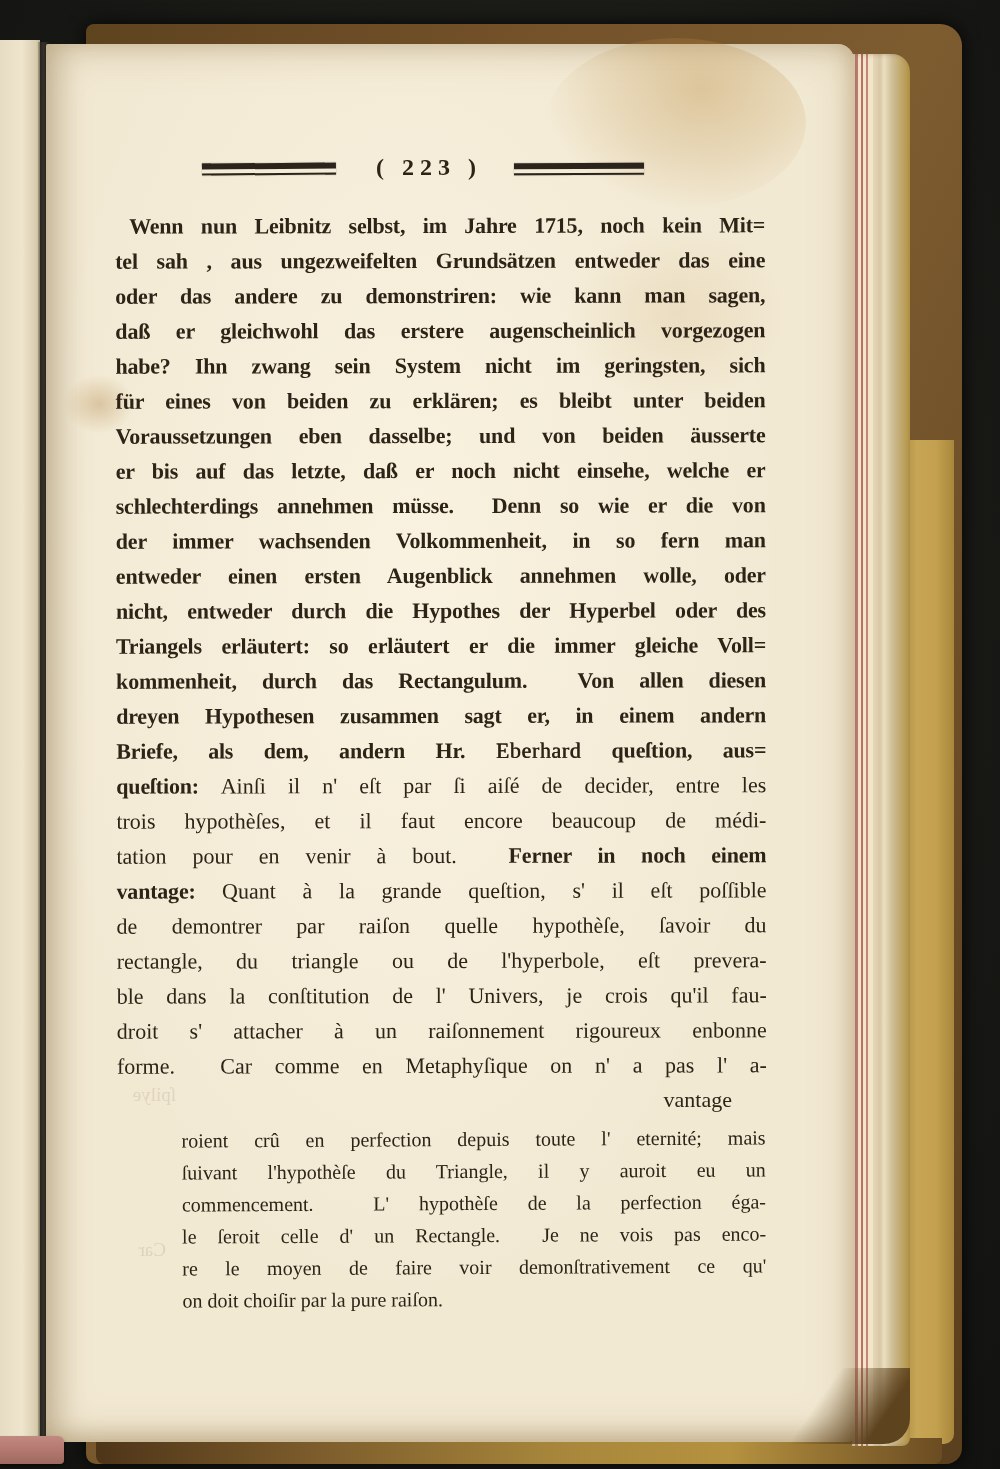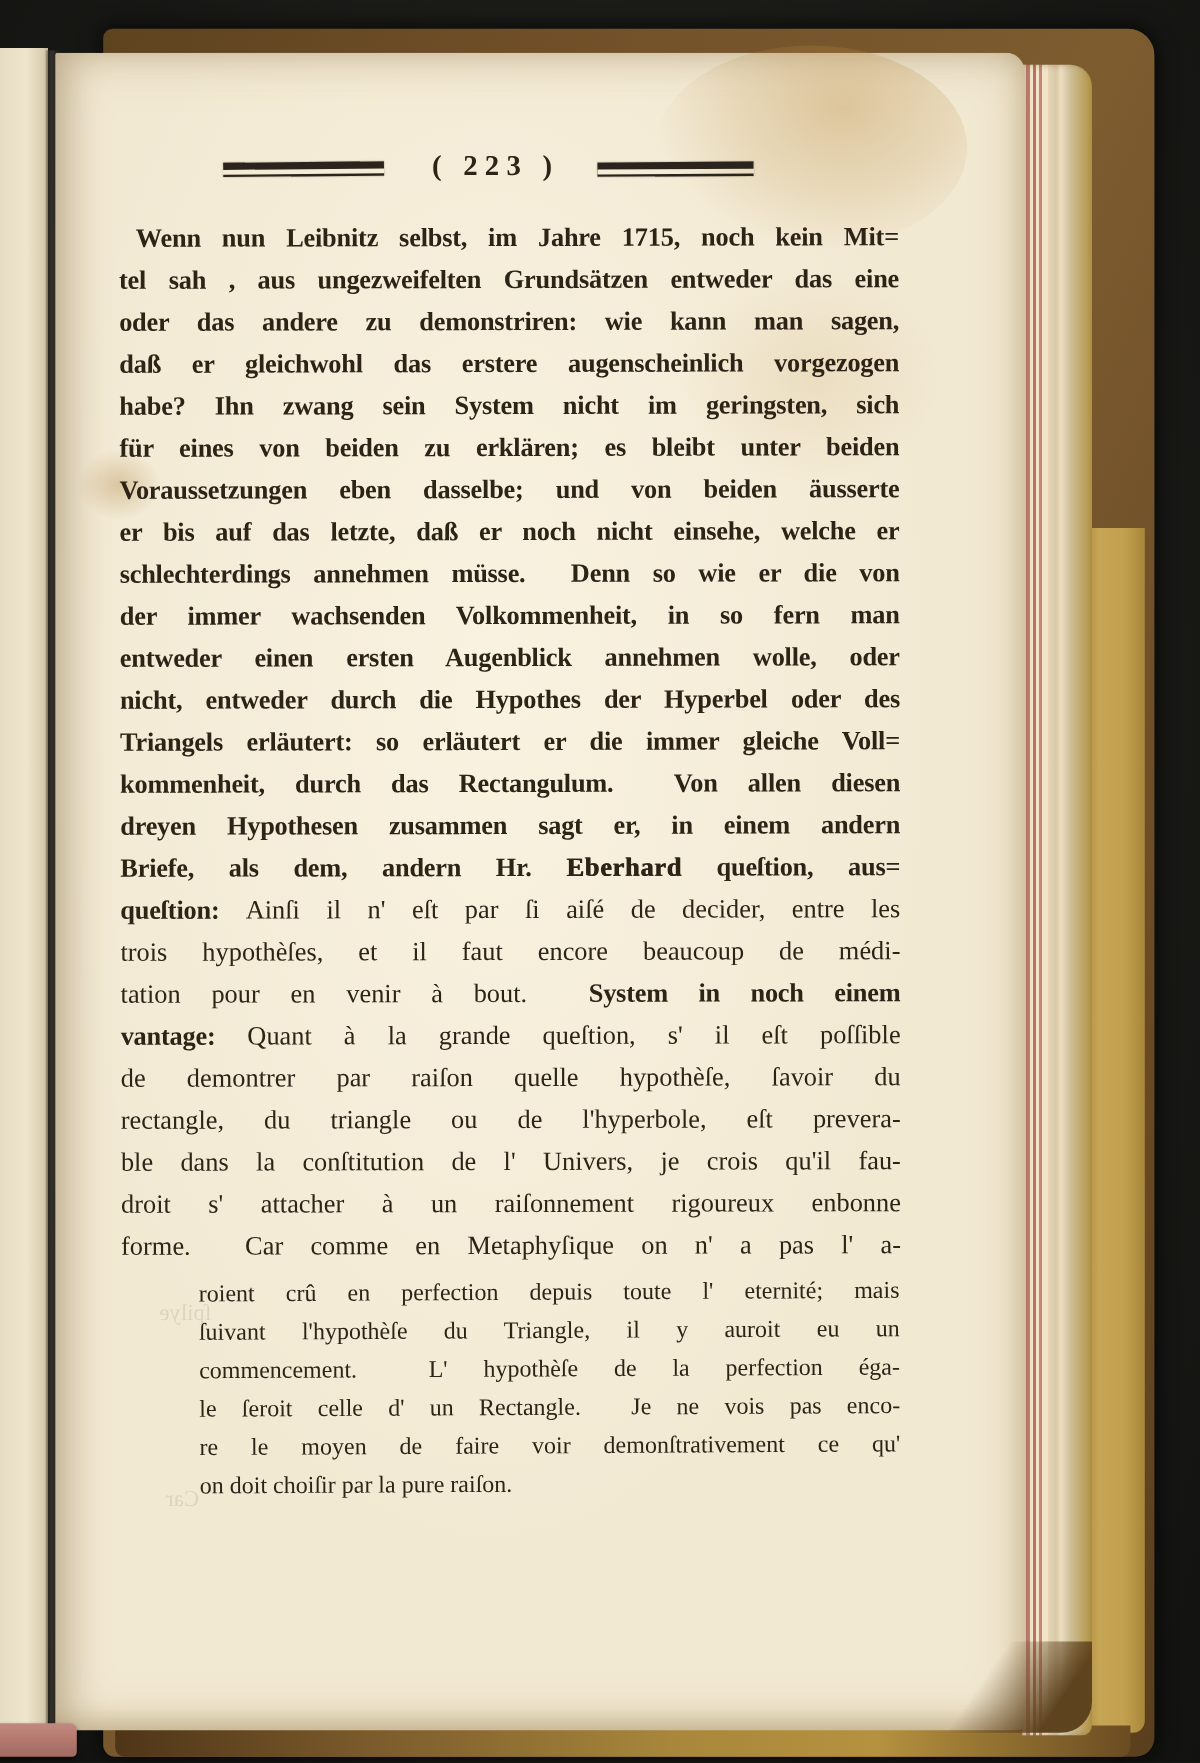--- a/index.html
+++ b/index.html
@@ -61,37 +61,37 @@
     background:radial-gradient(ellipse at 60% 30%,rgba(186,140,66,.38) 0%,rgba(186,140,66,.16) 45%,rgba(186,140,66,0) 72%);}
   .stain-2{left:520px;top:180px;width:220px;height:180px;
     background:radial-gradient(ellipse,rgba(196,158,92,.18) 0%,rgba(196,158,92,0) 70%);}
   .stain-3{left:18px;top:330px;width:70px;height:60px;
     background:radial-gradient(ellipse,rgba(160,110,40,.30) 0%,rgba(160,110,40,0) 70%);}
   .showthrough{position:absolute;pointer-events:none;opacity:.16;color:#7a6a4a;
     font-size:19px;transform:scaleX(-1);filter:blur(.6px);}
   .st-1{left:40px;top:1040px;width:90px;}
   .st-2{left:20px;top:1195px;width:100px;}
   
-  .content{position:absolute;left:0;top:0;width:100%;height:100%;
-    padding:84px 104px 0 54px;box-sizing:border-box;color:#2d2317;}
+  .content{position:absolute;left:16px;top:0;width:100%;height:100%;
+    padding:112px 104px 0 54px;box-sizing:border-box;color:#2d2317;}
   .pheader{display:flex;align-items:center;height:26px;padding-left:86px;}
   .hrule{height:4px;border-top:6px solid #2b241c;border-bottom:2px solid #2b241c;
     box-shadow:0 0 1px rgba(43,36,28,.8);}
   .hrule.l{width:134px;transform:rotate(-.5deg);margin-right:40px;}
   .hrule.r{width:130px;transform:rotate(-.3deg);margin-left:32px;}
   .pagenum{font-size:24px;font-weight:700;letter-spacing:6px;white-space:nowrap;transform:translateY(-2px);}
   .bodytext{margin-top:26px;transform:rotate(-.12deg);}
   .line{font-size:22px;line-height:35px;height:35px;overflow:hidden;
     text-align:justify;text-align-last:justify;white-space:normal;}
   .fnote .line{font-size:20px;line-height:32px;height:32px;}
   .line.al-left{text-align-last:left;}
   .line.indent{text-indent:14px;}
   .seg-f{font-weight:700;letter-spacing:-.2px;}
   .seg-a{font-weight:400;}
-  .seg-e{font-weight:700;letter-spacing:.6px;text-shadow:.6px 0 0 currentColor;}
+  .seg-e{font-weight:400;letter-spacing:.6px;text-shadow:.6px 0 0 currentColor;}
   .catchword{font-size:22px;line-height:34px;height:34px;text-align:right;padding-right:34px;font-weight:400;}
   .fnote{margin-left:66px;margin-top:6px;transform:rotate(-.3deg);}
   .tab-bl{
     position:absolute;left:0;top:1436px;width:64px;height:28px;
     background:linear-gradient(180deg,#c08a80 0%,#b87b72 40%,#9e6a60 100%);
     border-radius:0 6px 4px 0;box-shadow:0 2px 3px rgba(0,0,0,.5);
   }
   .corner-curl{
     position:absolute;left:760px;top:1368px;width:150px;height:76px;
     background:linear-gradient(125deg,rgba(0,0,0,0) 40%,rgba(94,67,31,.55) 62%,#5e431f 78%);
@@ -135,29 +135,30 @@
           <div class="line"><span class="seg-f">schlechterdings annehmen müsse. &nbsp;Denn so wie er die von</span></div>
           <div class="line"><span class="seg-f">der immer wachsenden Volkommenheit, in so fern man</span></div>
           <div class="line"><span class="seg-f">entweder einen ersten Augenblick annehmen wolle, oder</span></div>
           <div class="line"><span class="seg-f">nicht, entweder durch die Hypothes der Hyperbel oder des</span></div>
           <div class="line"><span class="seg-f">Triangels erläutert: so erläutert er die immer gleiche Voll=</span></div>
           <div class="line"><span class="seg-f">kommenheit, durch das Rectangulum. &nbsp;Von allen diesen</span></div>
           <div class="line"><span class="seg-f">dreyen Hypothesen zusammen sagt er, in einem andern</span></div>
           <div class="line"><span class="seg-f">Briefe, als dem, andern Hr. </span><span class="seg-e">Eberhard</span><span class="seg-f"> queſtion, aus=</span></div>
           <div class="line"><span class="seg-f">queſtion: </span><span class="seg-a">Ainſi il n' eſt par ſi aiſé de decider, entre les</span></div>
           <div class="line"><span class="seg-a">trois hypothèſes, et il faut encore beaucoup de médi-</span></div>
-          <div class="line"><span class="seg-a">tation pour en venir à bout. &nbsp;</span><span class="seg-f">System in noch einem</span></div>
+          <div class="line"><span class="seg-a">tation pour en venir à bout. &nbsp;</span><span class="seg-f">Ferner in noch einem</span></div>
           <div class="line"><span class="seg-f">vantage: </span><span class="seg-a">Quant à la grande queſtion, s' il eſt poſſible</span></div>
           <div class="line"><span class="seg-a">de demontrer par raiſon quelle hypothèſe, ſavoir du</span></div>
           <div class="line"><span class="seg-a">rectangle, du triangle ou de l'hyperbole, eſt prevera-</span></div>
           <div class="line"><span class="seg-a">ble dans la conſtitution de l' Univers, je crois qu'il fau-</span></div>
           <div class="line"><span class="seg-a">droit s' attacher à un raiſonnement rigoureux enbonne</span></div>
           <div class="line"><span class="seg-a">forme. &nbsp;Car comme en Metaphyſique on n' a pas l' a-</span></div>
         </div>
 
+      <div class="catchword">vantage</div>
 
       <div class="fnote" id="footnote-lines">
           <div class="line"><span class="seg-a">roient crû en perfection depuis toute l' eternité; mais</span></div>
           <div class="line"><span class="seg-a">ſuivant l'hypothèſe du Triangle, il y auroit eu un</span></div>
           <div class="line"><span class="seg-a">commencement. &nbsp;L' hypothèſe de la perfection éga-</span></div>
           <div class="line"><span class="seg-a">le ſeroit celle d' un Rectangle. &nbsp;Je ne vois pas enco-</span></div>
           <div class="line"><span class="seg-a">re le moyen de faire voir demonſtrativement ce qu'</span></div>
           <div class="line al-left"><span class="seg-a">on doit choiſir par la pure raiſon.</span></div>
         </div>
     </div>

